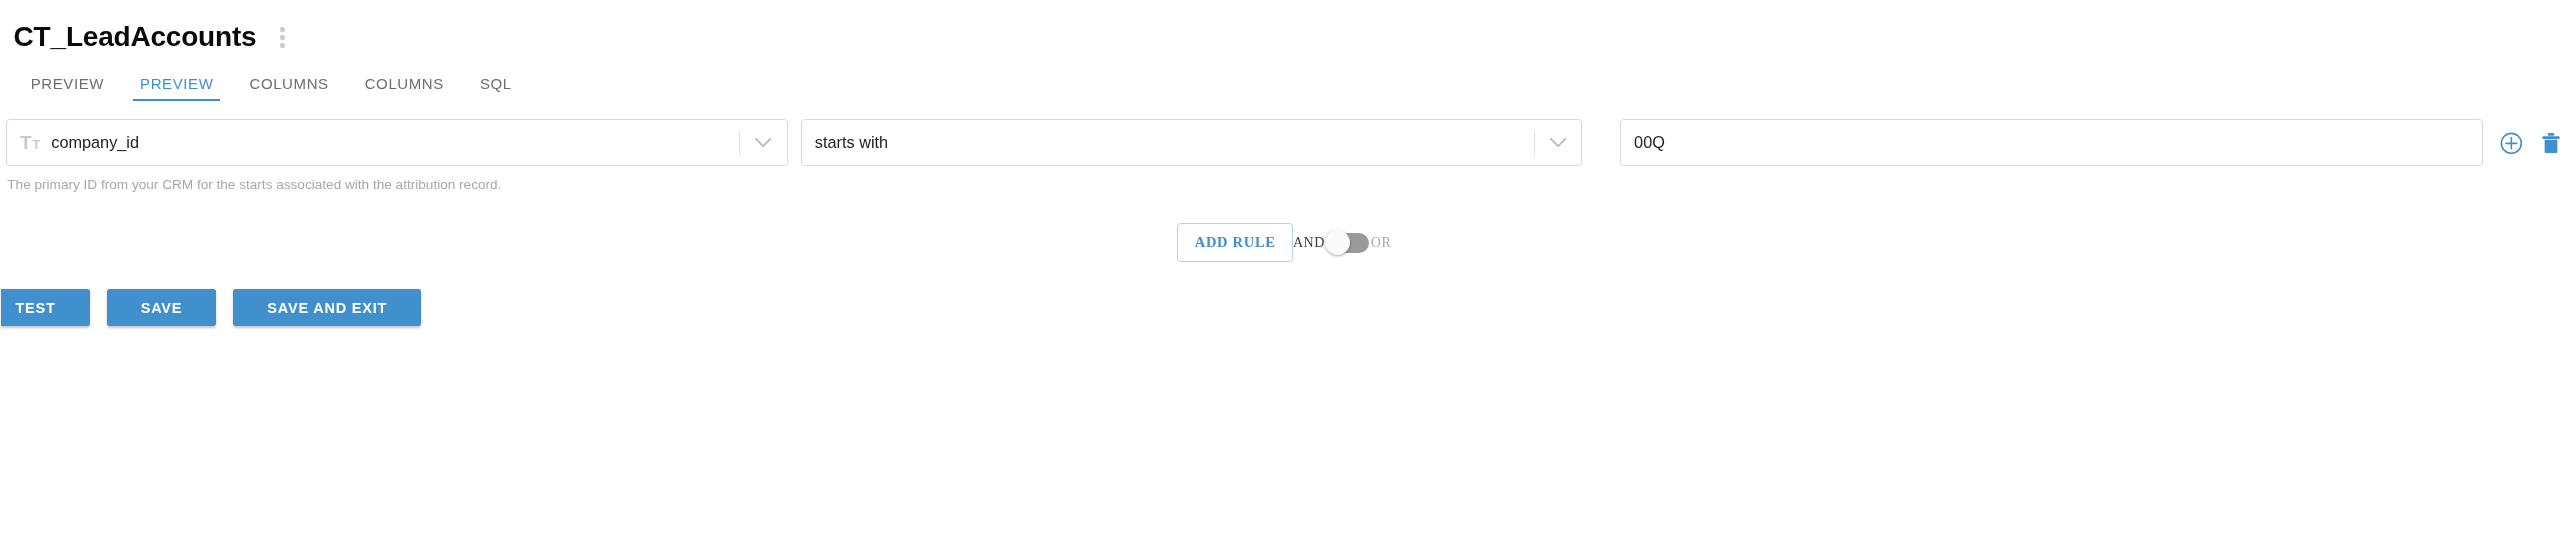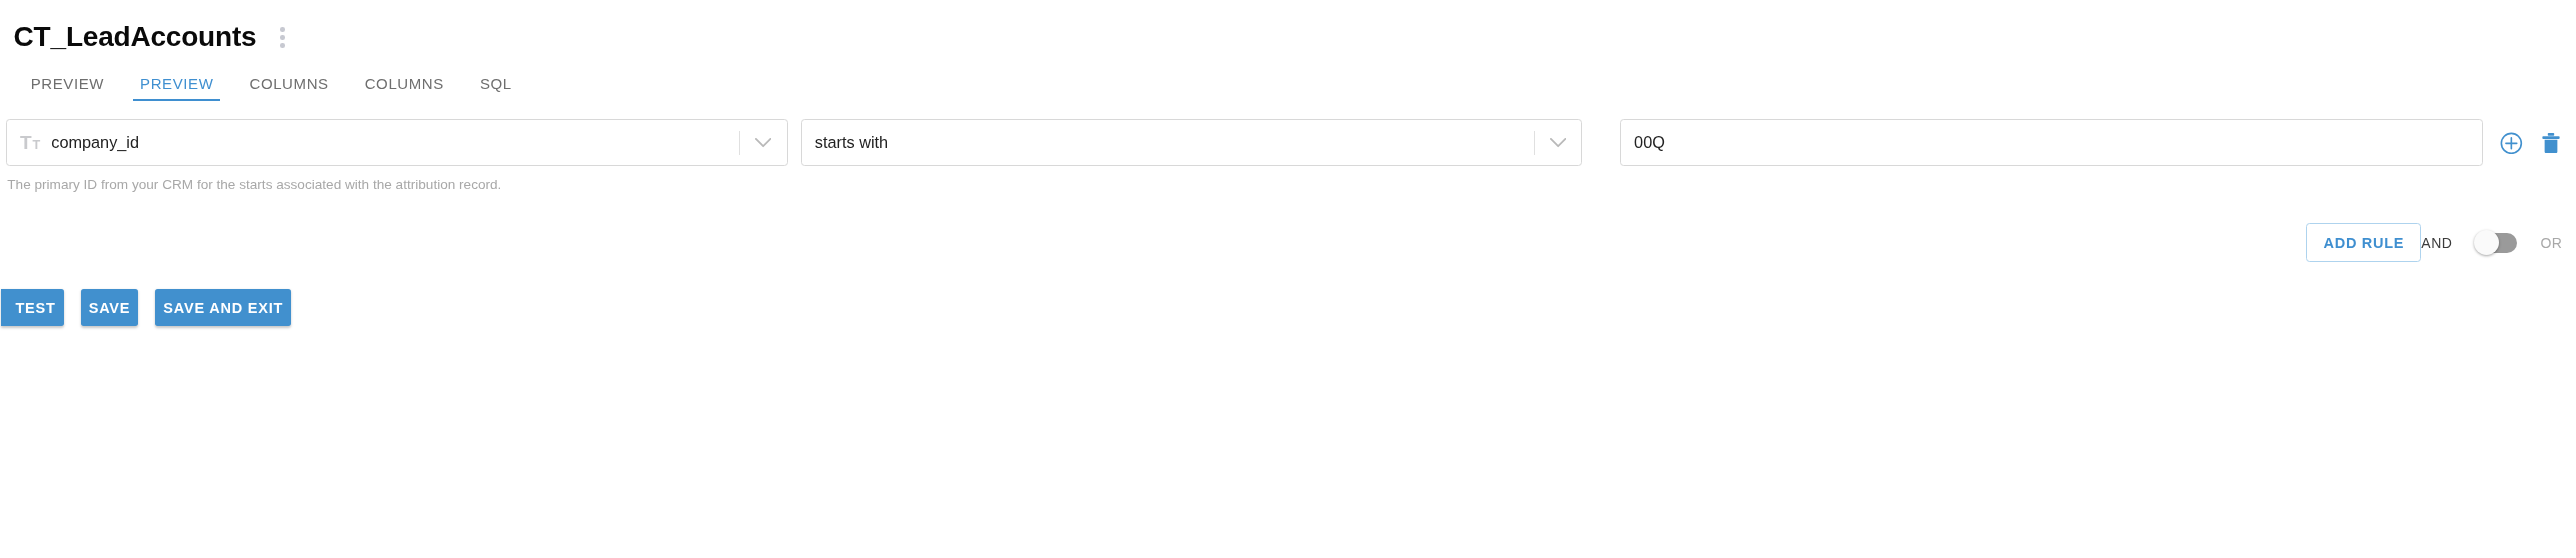--- a/index.html
+++ b/index.html
@@ -192,41 +192,42 @@
     color: #a8a8a8;
     padding-left: 7.3px;
     margin-top: 11px;
     font-weight: normal;
   }
 
   
   .rule-bar {
     display: flex;
     align-items: center;
-    justify-content: flex-end;
+    justify-content: center;
     margin-top: 31px;
     padding: 0 12.7px 0 6.3px;
+    font-family: Liberation Serif, serif;
   }
   .add-rule-btn {
     background: #ffffff;
     border: 0.9px solid #aed3ee;
     border-radius: 3.6px;
     color: #3f8fd0;
     font-size: 14.5px;
     font-weight: bold;
     letter-spacing: 0.7px;
     font-family: inherit;
     padding: 0 16.3px;
     height: 39px;
     cursor: pointer;
   }
   .conjunction {
     display: flex;
     align-items: center;
-    gap: 23px;
+    gap: 2px;
     padding-right: 0.9px;
   }
   .conj-label {
     font-size: 14px;
     letter-spacing: 0.5px;
     color: #3b3b3b;
   }
   .conj-label.inactive { color: #a8a8a8; }
   .toggle {
     position: relative;
@@ -259,21 +260,21 @@
   .btn-primary {
     background: #4190ce;
     border: none;
     border-radius: 2.7px;
     color: #ffffff;
     font-size: 14.5px;
     font-weight: bold;
     letter-spacing: 0.8px;
     font-family: inherit;
     height: 37px;
-    padding: 0 8px;
+    padding: 0 34px;
     cursor: pointer;
     box-shadow: 0 1.8px 2.7px rgba(0,0,0,0.22);
   }
   .btn-primary.first { border-radius: 0 2.7px 2.7px 0; padding-left: 14.5px; }
 </style>
 </head>
 <body>
 
 <div class="header">
   <div class="page-title">CT_LeadAccounts</div>

